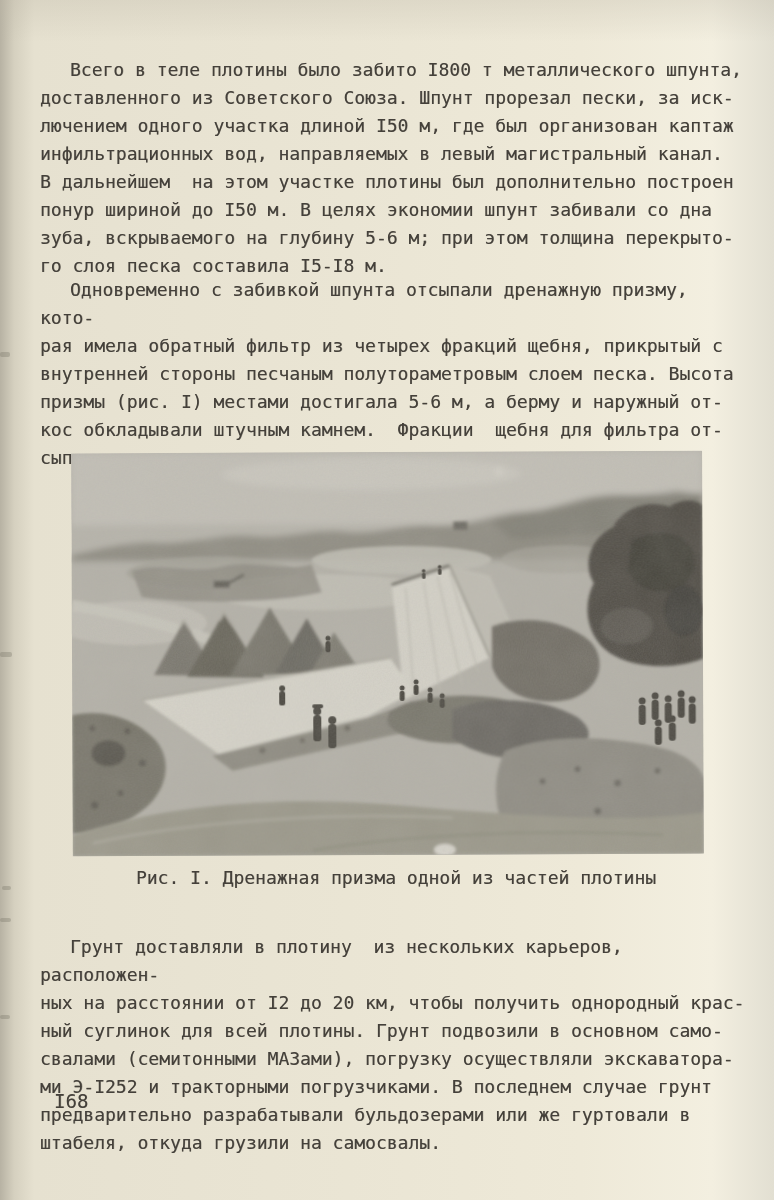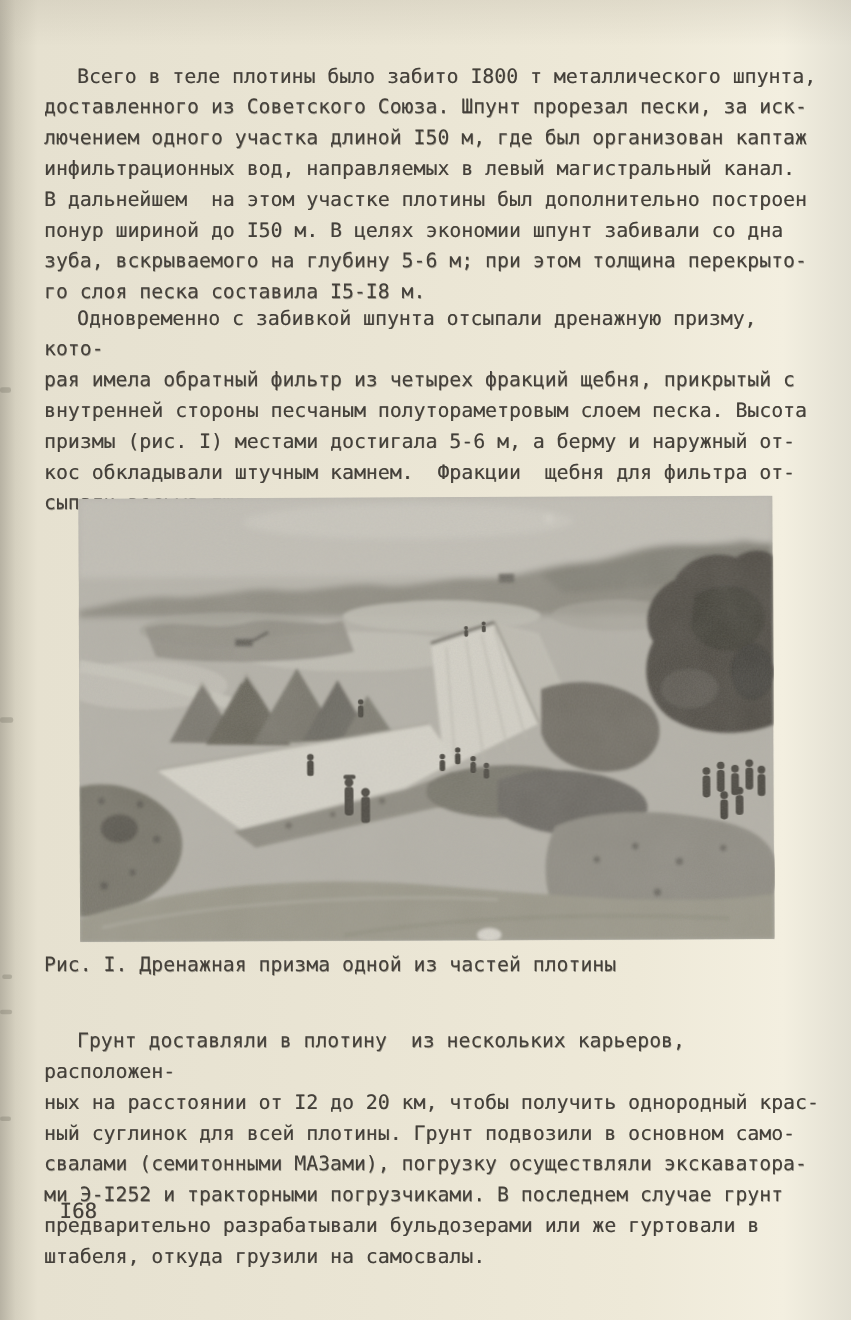--- a/index.html
+++ b/index.html
@@ -17,21 +17,21 @@
   .p{
     position:absolute;left:40px;width:712px;
     font-size:18px;line-height:28px;
     white-space:pre-wrap;text-indent:30px;
     text-shadow:0.4px 0.4px 0 rgba(62,58,50,0.45);
   }
   .p1{top:56px}
   .p2{top:276px}
   .p3{top:933px}
   .caption{
-    position:absolute;left:40px;top:864px;width:712px;
+    position:absolute;left:40px;top:864px;width:712px;text-align:center;
     font-size:18px;line-height:28px;white-space:pre;
     text-shadow:0.4px 0.4px 0 rgba(62,58,50,0.45);
   }
   .pagenum{
     position:absolute;left:54px;top:1090px;font-size:19px;
     text-shadow:0.4px 0.4px 0 rgba(62,58,50,0.45);
     text-align:center;
   }
   figure.photo{
     position:absolute;left:72px;top:452px;width:631px;height:403px;margin:0;

